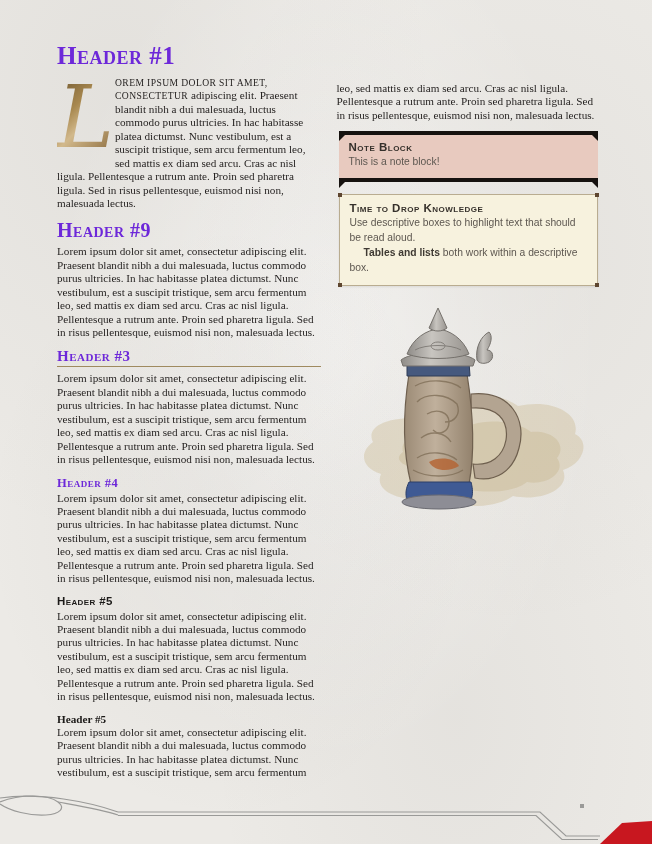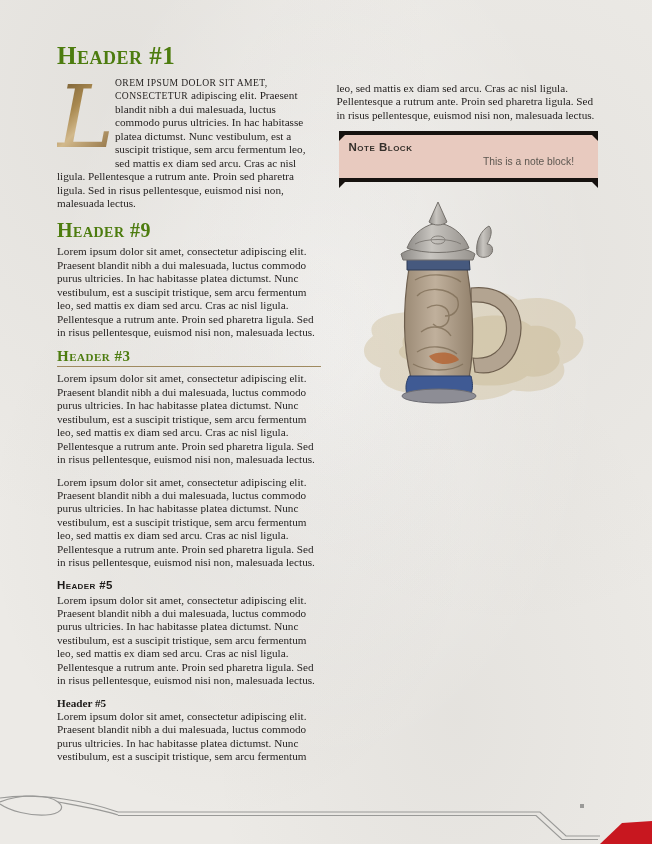--- a/index.html
+++ b/index.html
@@ -27,21 +27,21 @@
   .col.right { margin-top: 40px; }
   p.body-text {
     font-size: 11.2px;
     line-height: 1.2;
     margin-bottom: 9px;
     text-align: left;
   }
   h1,h2,h3,h4 {
     font-family: "Liberation Serif", serif;
     font-variant: small-caps;
-    color: #4d7c0f;
+    color: #6d28d9;
     font-weight: 600;
     letter-spacing: .5px;
   }
   h1 { font-size: 25px; margin-bottom: 6px; }
   h2 { font-size: 20px; margin: 2px 0 3px 0; }
   h3 { font-size: 15px; margin: 4px 0 5px 0; border-bottom: 1.5px solid #9f8a5f; padding-bottom: 1px; }
   h4 { font-size: 12.5px; margin: 3px 0 1px 0; }
   h5 {
     font-family: "Liberation Sans", sans-serif;
     font-variant: small-caps;
@@ -88,21 +88,20 @@
     font-size: 11.5px;
     color: #35302b;
     letter-spacing: .5px;
     margin-bottom: 2px;
   }
   .note-body, .desc-line {
     font-family: "Liberation Sans", sans-serif;
     font-size: 10.3px;
     line-height: 1.45;
     color: #5d5750;
-    text-align: right;
   }
 
   
   .descbox {
     position: relative;
     background: #F7F2DE;
     border: 1px solid #b9ac90;
     padding: 7px 10px 9px 10px;
     margin: 0 2px 16px 2px;
     box-shadow: 0 1px 2px rgba(0,0,0,0.08);
@@ -126,20 +125,21 @@
 
     <h1>Header #1</h1>
     <p class="body-text"><span class="dropcap">L</span><span class="lead-caps">OREM IPSUM DOLOR SIT AMET, CONSECTETUR </span><span>adipiscing elit. Praesent blandit nibh a dui malesuada, luctus commodo purus ultricies. In hac habitasse platea dictumst. Nunc vestibulum, est a suscipit tristique, sem arcu fermentum leo, sed mattis ex diam sed arcu. Cras ac nisl ligula. Pellentesque a rutrum ante. Proin sed pharetra ligula. Sed in risus pellentesque, euismod nisi non, malesuada lectus.</span></p>
 
     <h2>Header #9</h2>
     <p class="body-text">Lorem ipsum dolor sit amet, consectetur adipiscing elit. Praesent blandit nibh a dui malesuada, luctus commodo purus ultricies. In hac habitasse platea dictumst. Nunc vestibulum, est a suscipit tristique, sem arcu fermentum leo, sed mattis ex diam sed arcu. Cras ac nisl ligula. Pellentesque a rutrum ante. Proin sed pharetra ligula. Sed in risus pellentesque, euismod nisi non, malesuada lectus.</p>
 
     <h3>Header #3</h3>
     <p class="body-text">Lorem ipsum dolor sit amet, consectetur adipiscing elit. Praesent blandit nibh a dui malesuada, luctus commodo purus ultricies. In hac habitasse platea dictumst. Nunc vestibulum, est a suscipit tristique, sem arcu fermentum leo, sed mattis ex diam sed arcu. Cras ac nisl ligula. Pellentesque a rutrum ante. Proin sed pharetra ligula. Sed in risus pellentesque, euismod nisi non, malesuada lectus.</p>
 
+    <h4>Header #4</h4>
     <p class="body-text">Lorem ipsum dolor sit amet, consectetur adipiscing elit. Praesent blandit nibh a dui malesuada, luctus commodo purus ultricies. In hac habitasse platea dictumst. Nunc vestibulum, est a suscipit tristique, sem arcu fermentum leo, sed mattis ex diam sed arcu. Cras ac nisl ligula. Pellentesque a rutrum ante. Proin sed pharetra ligula. Sed in risus pellentesque, euismod nisi non, malesuada lectus.</p>
 
     <h5>Header #5</h5>
     <p class="body-text">Lorem ipsum dolor sit amet, consectetur adipiscing elit. Praesent blandit nibh a dui malesuada, luctus commodo purus ultricies. In hac habitasse platea dictumst. Nunc vestibulum, est a suscipit tristique, sem arcu fermentum leo, sed mattis ex diam sed arcu. Cras ac nisl ligula. Pellentesque a rutrum ante. Proin sed pharetra ligula. Sed in risus pellentesque, euismod nisi non, malesuada lectus.</p>
 
     <h6>Header #5</h6>
     <p class="body-text">Lorem ipsum dolor sit amet, consectetur adipiscing elit. Praesent blandit nibh a dui malesuada, luctus commodo purus ultricies. In hac habitasse platea dictumst. Nunc vestibulum, est a suscipit tristique, sem arcu fermentum</p>
   </div>
 
   <div class="col right">
@@ -148,20 +148,29 @@
 
     <div class="note">
       <span class="note-wedge wedge-tl"></span>
       <span class="note-wedge wedge-tr"></span>
       <span class="note-wedge wedge-bl"></span>
       <span class="note-wedge wedge-br"></span>
       <div class="note-title">Note Block</div>
       <div class="note-body">This is a note block!</div>
     </div>
 
+    <div class="descbox">
+      <span class="corner-dot dot-tl"></span>
+      <span class="corner-dot dot-tr"></span>
+      <span class="corner-dot dot-bl"></span>
+      <span class="corner-dot dot-br"></span>
+      <div class="desc-title">Time to Drop Knowledge</div>
+      <p class="desc-line">Use descriptive boxes to highlight text that should be read aloud.</p>
+      <p class="desc-line indent"><b>Tables and lists</b><span> both work within a descriptive box.</span></p>
+    </div>
 
     <div class="stein-wrap">
       <svg width="250" height="212" viewBox="0 0 250 212">
         <defs>
           <linearGradient id="pewter" x1="0" y1="0" x2="1" y2="0">
             <stop offset="0" stop-color="#8f8c88"></stop>
               <stop offset=".4" stop-color="#c8c5c0"></stop>
               <stop offset="1" stop-color="#97938e"></stop>
           </linearGradient>
           <linearGradient id="bodyg" x1="0" y1="0" x2="1" y2="0">

